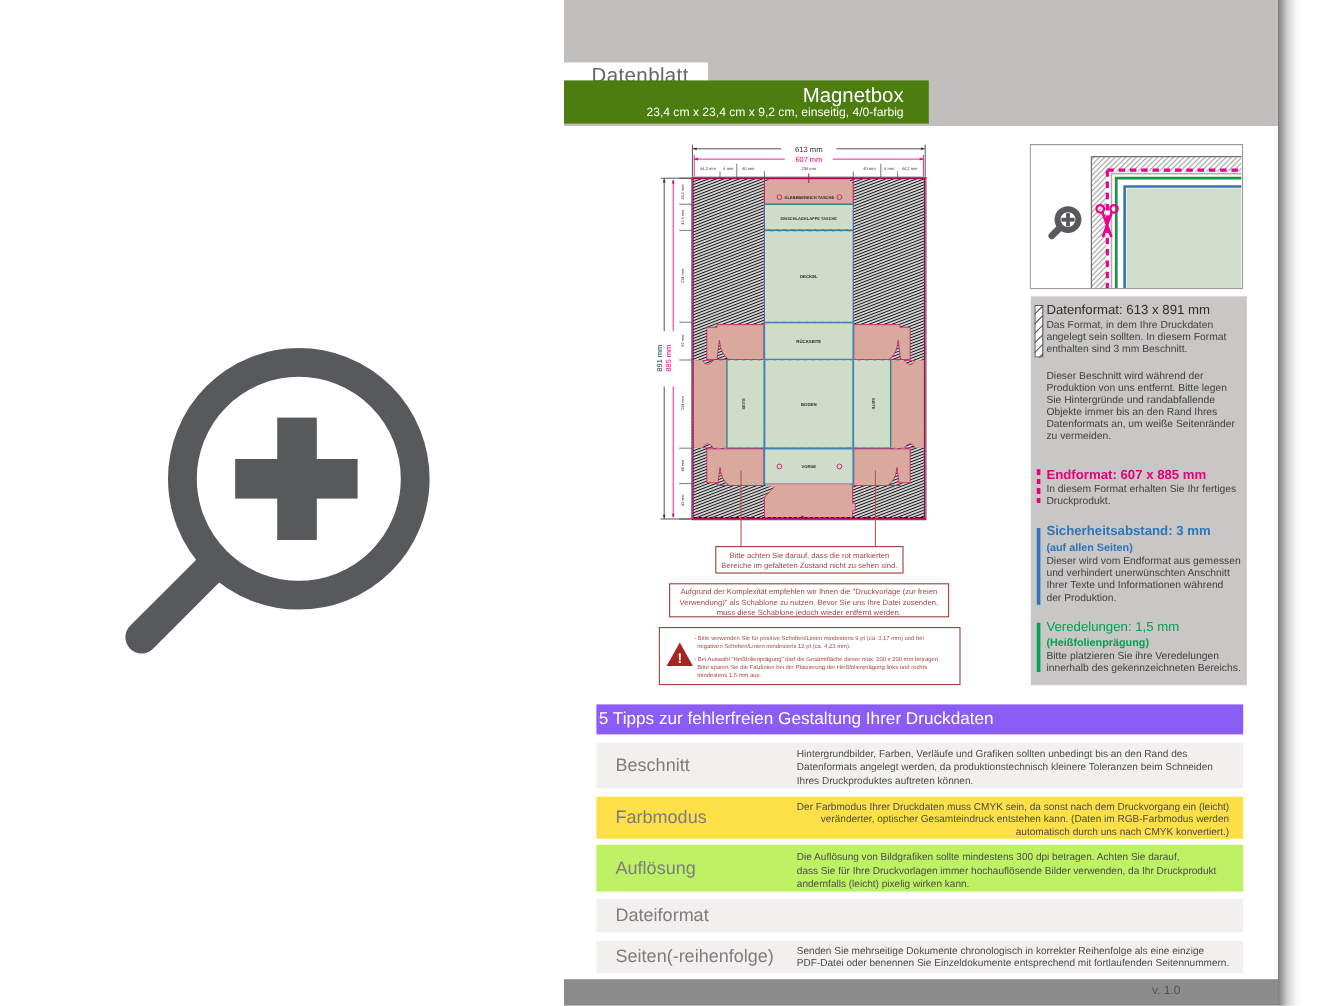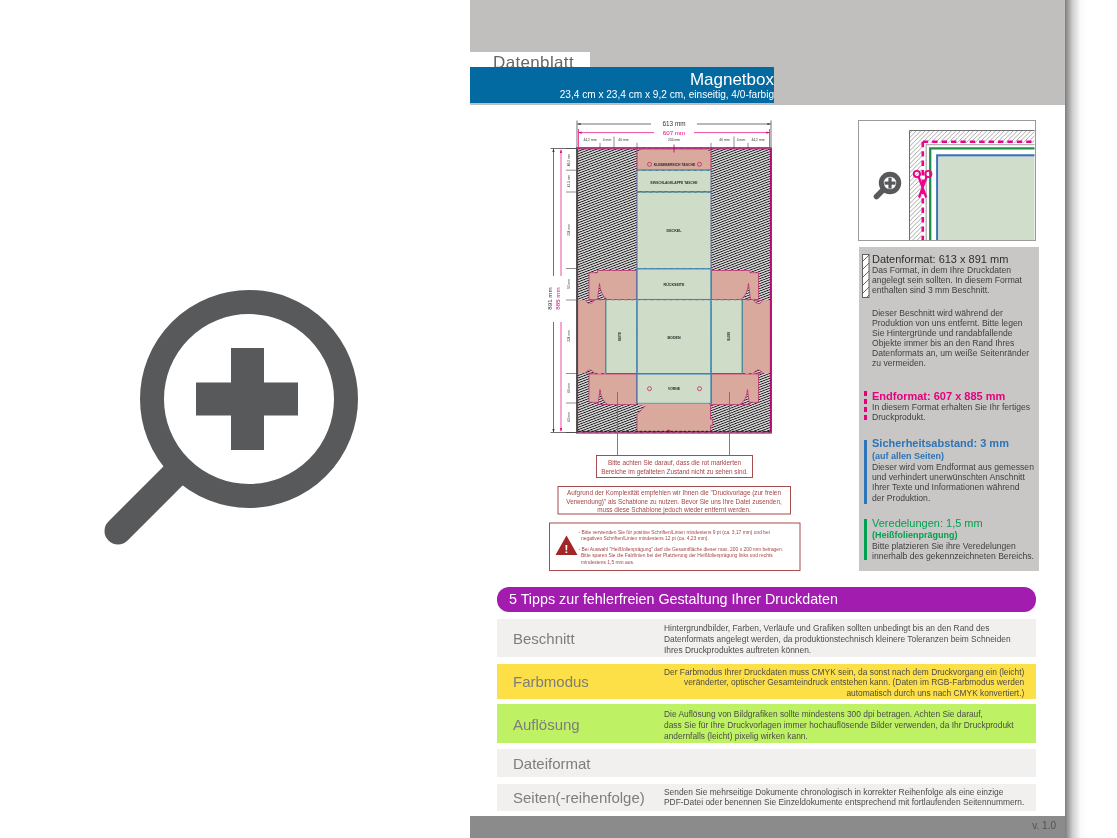--- a/index.html
+++ b/index.html
@@ -22,21 +22,21 @@
 </svg>
 
 <div class="abs" style="left:470px;top:0;width:595px;height:838px;background:#ffffff;"></div>
 
 <div class="abs" style="left:470px;top:0;width:595px;height:105px;background:#c0bfbd;"></div>
 
 <div class="abs" style="left:1065px;top:0;width:26px;height:838px;background:linear-gradient(to right,rgba(75,75,75,0.72),rgba(120,120,120,0.34) 30%,rgba(200,200,200,0.1) 60%,rgba(255,255,255,0) 85%);"></div>
 
 <div class="abs" style="left:470px;top:52px;width:120px;height:21px;background:#ffffff;color:#666666;font-size:17px;letter-spacing:0.35px;line-height:21px;padding-left:23px;box-sizing:border-box;">Datenblatt</div>
 
-<div class="abs" style="left:470px;top:67px;width:304px;height:36px;background:#0369a1;color:#ffffff;text-align:right;box-sizing:border-box;">
+<div class="abs" style="left:470px;top:67px;width:304px;height:36px;background:#4d7c0f;color:#ffffff;text-align:right;box-sizing:border-box;padding-right:21px;">
   <div style="font-size:17px;line-height:19px;margin-top:3px;">Magnetbox</div>
   <div style="font-size:10.1px;line-height:12px;">23,4 cm x 23,4 cm x 9,2 cm, einseitig, 4/0-farbig</div>
 </div>
 
 <svg id="dieline" class="abs" style="left:540px;top:113px" width="262" height="467" viewBox="540 113 262 467">
 <defs>
   <pattern id="hb" width="8" height="2.3" patternUnits="userSpaceOnUse" patternTransform="rotate(-21)">
     <rect width="8" height="2.3" fill="#ffffff"></rect>
     <line x1="-1" y1="1.17" x2="9" y2="1.17" stroke="#111111" stroke-width="1.05"></line>
   </pattern>
@@ -318,21 +318,21 @@
 <div class="abs" style="left:872px;top:461.8px;font-size:8.6px;line-height:10.25px;color:#3f3f3f;">Dieser wird vom Endformat aus gemessen<br>und verhindert unerwünschten Anschnitt<br>Ihrer Texte und Informationen während<br>der Produktion.</div>
 
 <div class="abs" style="left:863.5px;top:519px;width:3.6px;height:41px;background:#00a150;"></div>
 
 <div class="abs" style="left:872px;top:516.5px;font-size:11px;font-weight:normal;color:#00a150;">Veredelungen: 1,5 mm</div>
 
 <div class="abs" style="left:872px;top:530px;font-size:9px;font-weight:bold;color:#00a150;">(Heißfolienprägung)</div>
 
 <div class="abs" style="left:872px;top:540.5px;font-size:8.6px;line-height:10.1px;color:#3f3f3f;">Bitte platzieren Sie ihre Veredelungen<br>innerhalb des gekennzeichneten Bereichs.</div>
 
-<div class="abs" style="left:497px;top:587px;width:539px;height:24.5px;background:#a21caf;color:#ffffff;font-size:14.3px;line-height:24.5px;padding-left:12px;box-sizing:border-box;border-radius:12px;">5 Tipps zur fehlerfreien Gestaltung Ihrer Druckdaten</div>
+<div class="abs" style="left:497px;top:587px;width:539px;height:24.5px;background:#8b5cf6;color:#ffffff;font-size:14.3px;line-height:24.5px;padding-left:2px;box-sizing:border-box;">5 Tipps zur fehlerfreien Gestaltung Ihrer Druckdaten</div>
 
 <div class="abs" style="left:497px;top:618.7px;width:539px;height:38.5px;background:#f1f0ee;">
   <div class="abs" style="left:16px;top:50%;transform:translateY(-50%);font-size:15px;color:#7d7d7d;">Beschnitt</div>
   <div class="abs" style="left:167px;top:4px;font-size:8.4px;line-height:10.9px;color:#4c4c4c;white-space:nowrap;">Hintergrundbilder, Farben, Verläufe und Grafiken sollten unbedingt bis an den Rand des<br>Datenformats angelegt werden, da produktionstechnisch kleinere Toleranzen beim Schneiden<br>Ihres Druckproduktes auftreten können.</div>
 </div>
 
 <div class="abs" style="left:497px;top:663.5px;width:539px;height:35px;background:#fde047;text-align:right;">
   <div class="abs" style="left:16px;top:50%;transform:translateY(-50%);font-size:15px;color:#7d7d7d;">Farbmodus</div>
   <div class="abs" style="left:167px;top:3px;font-size:8.4px;line-height:10.9px;color:#4c4c4c;white-space:nowrap;">Der Farbmodus Ihrer Druckdaten muss CMYK sein, da sonst nach dem Druckvorgang ein (leicht)<br>veränderter, optischer Gesamteindruck entstehen kann. (Daten im RGB-Farbmodus werden<br>automatisch durch uns nach CMYK konvertiert.)</div>
 </div>
@@ -346,13 +346,13 @@
   <div class="abs" style="left:16px;top:50%;transform:translateY(-50%);font-size:15px;color:#7d7d7d;">Dateiformat</div>
 </div>
 
 <div class="abs" style="left:497px;top:783.5px;width:539px;height:27px;background:#f1f0ee;">
   <div class="abs" style="left:16px;top:50%;transform:translateY(-50%);font-size:15px;color:#7d7d7d;">Seiten(-reihenfolge)</div>
   <div class="abs" style="left:167px;top:3px;font-size:8.4px;line-height:10.9px;color:#4c4c4c;white-space:nowrap;">Senden Sie mehrseitige Dokumente chronologisch in korrekter Reihenfolge als eine einzige<br>PDF-Datei oder benennen Sie Einzeldokumente entsprechend mit fortlaufenden Seitennummern.</div>
 </div>
 
 <div class="abs" style="left:470px;top:816px;width:595px;height:22px;background:#8b8b8b;"></div>
 
-<div class="abs" style="left:960px;top:820px;width:96px;text-align:right;font-size:10px;color:#525252;">v. 1.0</div>
+<div class="abs" style="left:960px;top:820px;width:96px;text-align:left;font-size:10px;color:#525252;">v. 1.0</div>
 
 </body></html>

